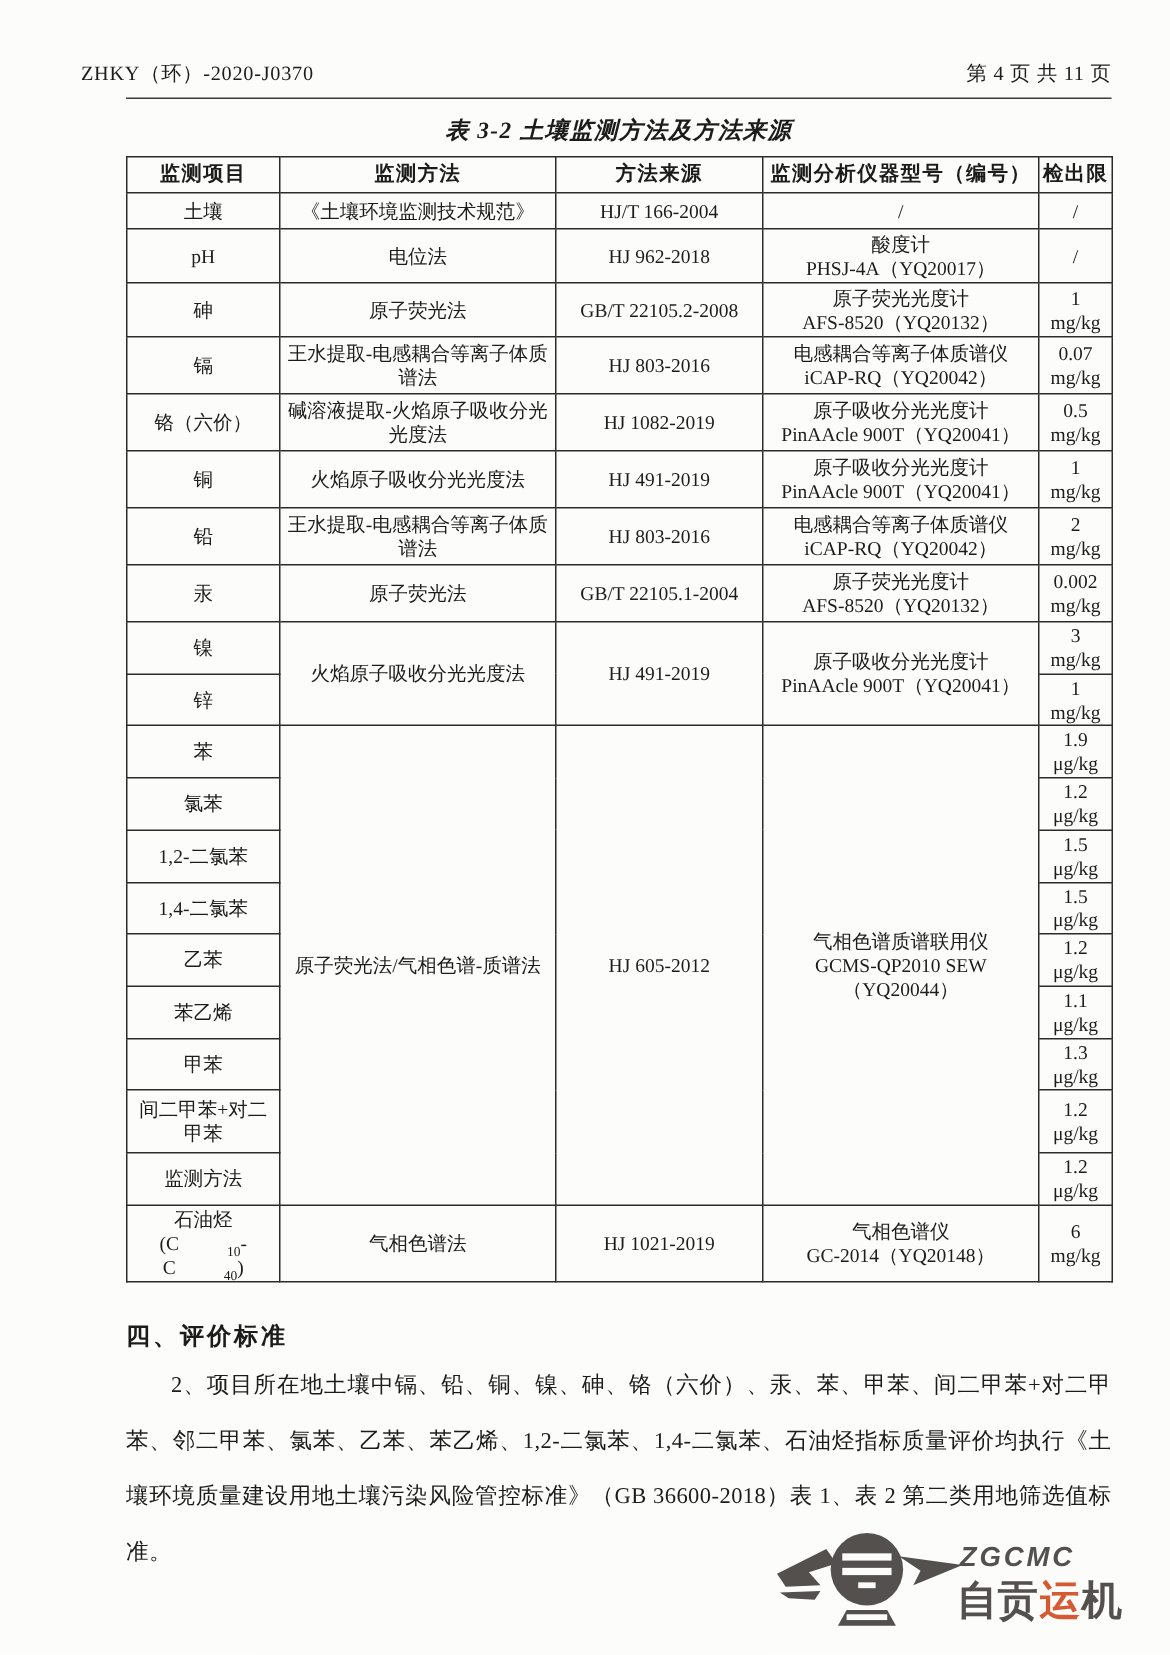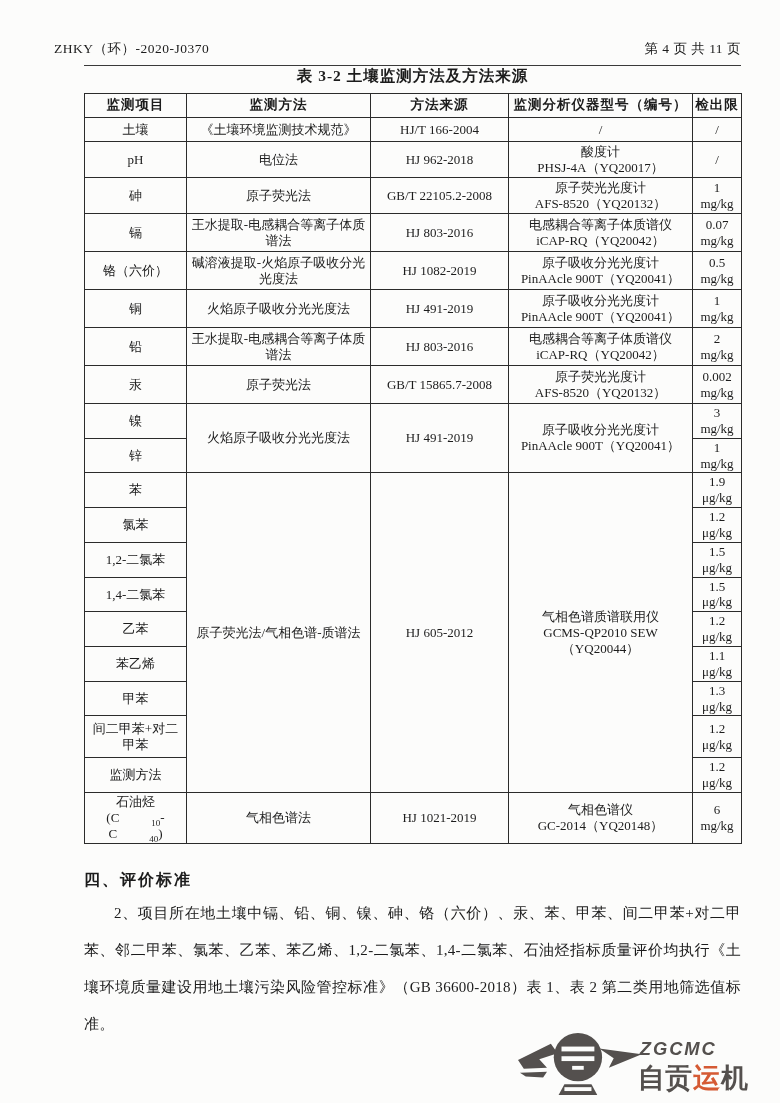--- a/index.html
+++ b/index.html
@@ -13,42 +13,43 @@
     overflow:hidden;box-sizing:border-box;
   }
   .content{padding:40px 39px 0 84px;}
   .doc-header{
     display:flex;justify-content:space-between;align-items:baseline;
     font-size:13.5px;border-bottom:1px solid #3a3a3a;padding-bottom:7px;
     letter-spacing:0.5px;
   }
   .doc-header .mid{margin-left:-30px;text-align:center;}
   .tbl-title{
-    text-align:center;font-weight:bold;font-size:15.5px;margin:0 0 6px 0;
+    text-align:center;font-weight:bold;font-size:15.5px;margin:11px 0 6px 0;
     letter-spacing:1px;
+    font-style:italic;
   }
   table.mon{
     border-collapse:collapse;table-layout:fixed;width:657px;
     font-size:13px;line-height:1.22;
   }
   table.mon th,table.mon td{
     border:1px solid var(--border);text-align:center;vertical-align:middle;
     padding:1px 2px;overflow:hidden;
   }
   table.mon th{font-weight:bold;font-size:13.5px;letter-spacing:1px;}
   .rh24{height:24px}.rh30{height:30px}.rh33{height:33px}
   .rh36{height:36px}.rh38{height:38px}.rh42{height:42px}
   sub.csub{font-size:9px;line-height:0;margin-left:32px;}
   .sec{margin-top:26px;width:657px;}
   .sec-title{font-weight:bold;font-size:16px;letter-spacing:2px;margin:0 0 4px 0;}
   .sec p{
     margin:0;font-size:15px;line-height:37px;text-indent:2em;
     text-align:justify;letter-spacing:0.3px;
   }
-  .watermark{position:absolute;right:30px;bottom:2px;opacity:0.96;}
+  .watermark{position:absolute;right:30px;bottom:12px;opacity:0.96;}
   .wm-gray{fill:var(--wm-gray);}
   .wm-accent{fill:var(--wm-accent);}
   .wm-en{font-family:"Liberation Sans","DejaVu Sans",sans-serif;font-weight:bold;font-style:italic;font-size:19px;letter-spacing:2px;}
   .wm-cn{font-family:"Liberation Sans","DejaVu Sans",sans-serif;font-weight:bold;font-size:28px;}
 </style>
 </head>
 <body>
 
 <div class="page">
   <div class="content">
@@ -156,21 +157,21 @@
               <div>iCAP-RQ（YQ20042）</div>
           </td>
           <td>
             <div>2</div>
               <div>mg/kg</div>
           </td>
         </tr>
         <tr class="rh38">
           <td>汞</td>
           <td>原子荧光法</td>
-          <td>GB/T 15865.7-2008</td>
+          <td>GB/T 22105.1-2004</td>
           <td>
             <div>原子荧光光度计</div>
               <div>AFS-8520（YQ20132）</div>
           </td>
           <td>
             <div>0.002</div>
               <div>mg/kg</div>
           </td>
         </tr>
         <tr class="rh30">

